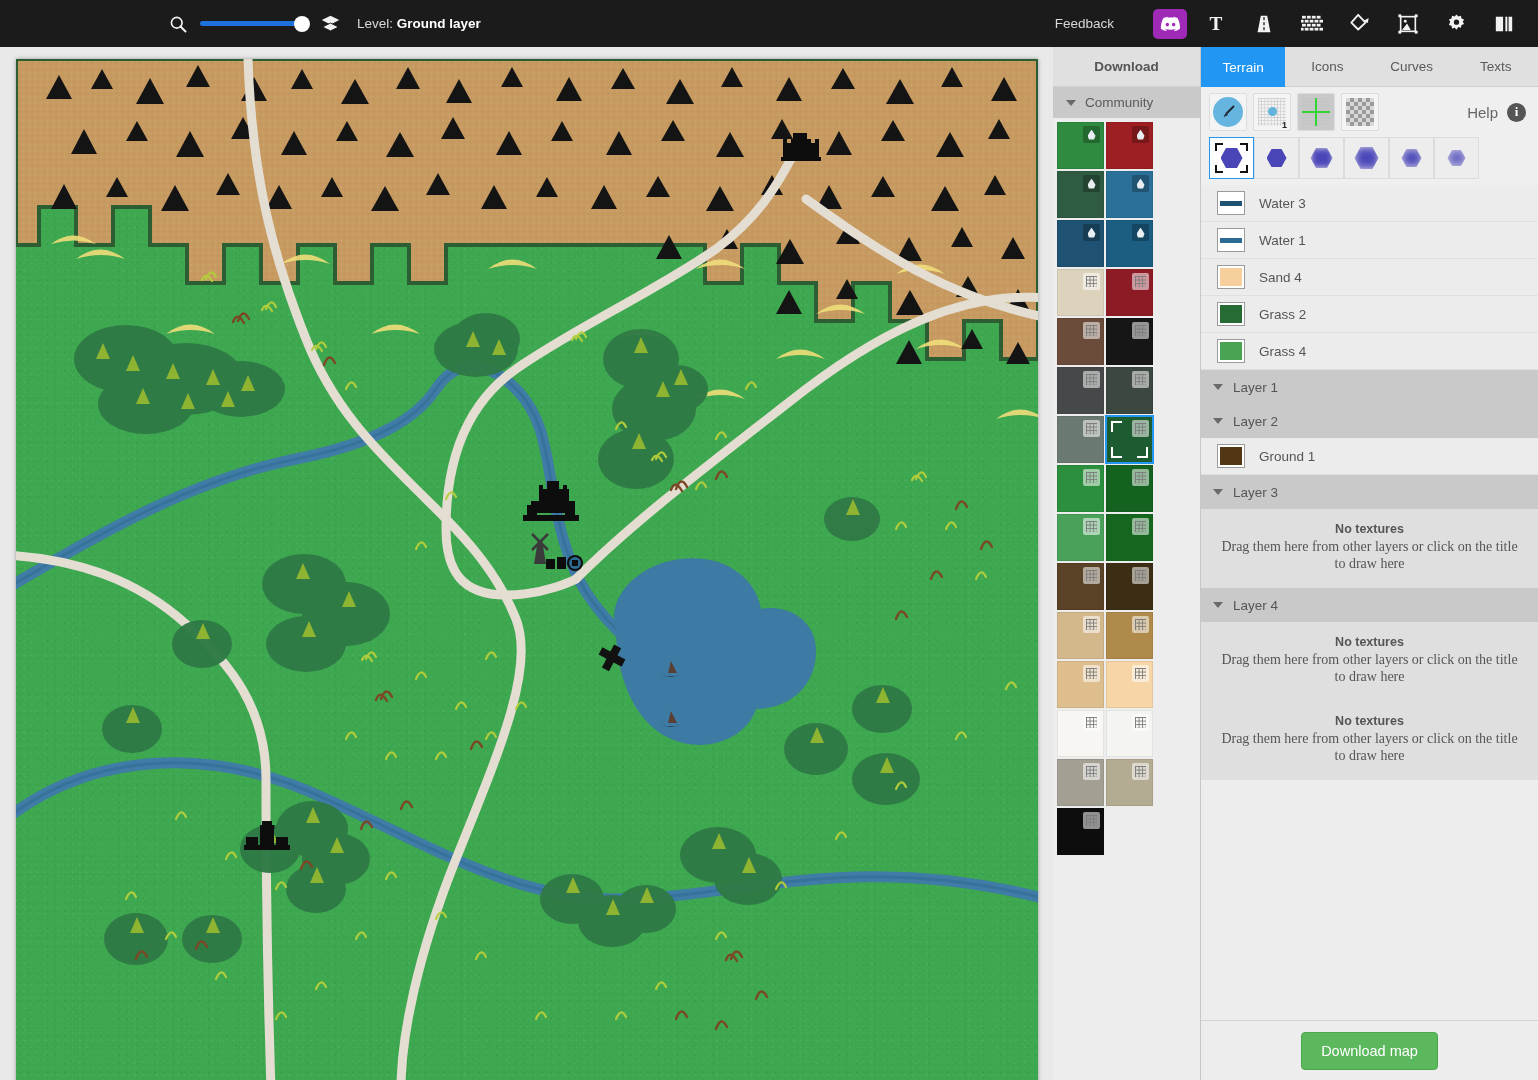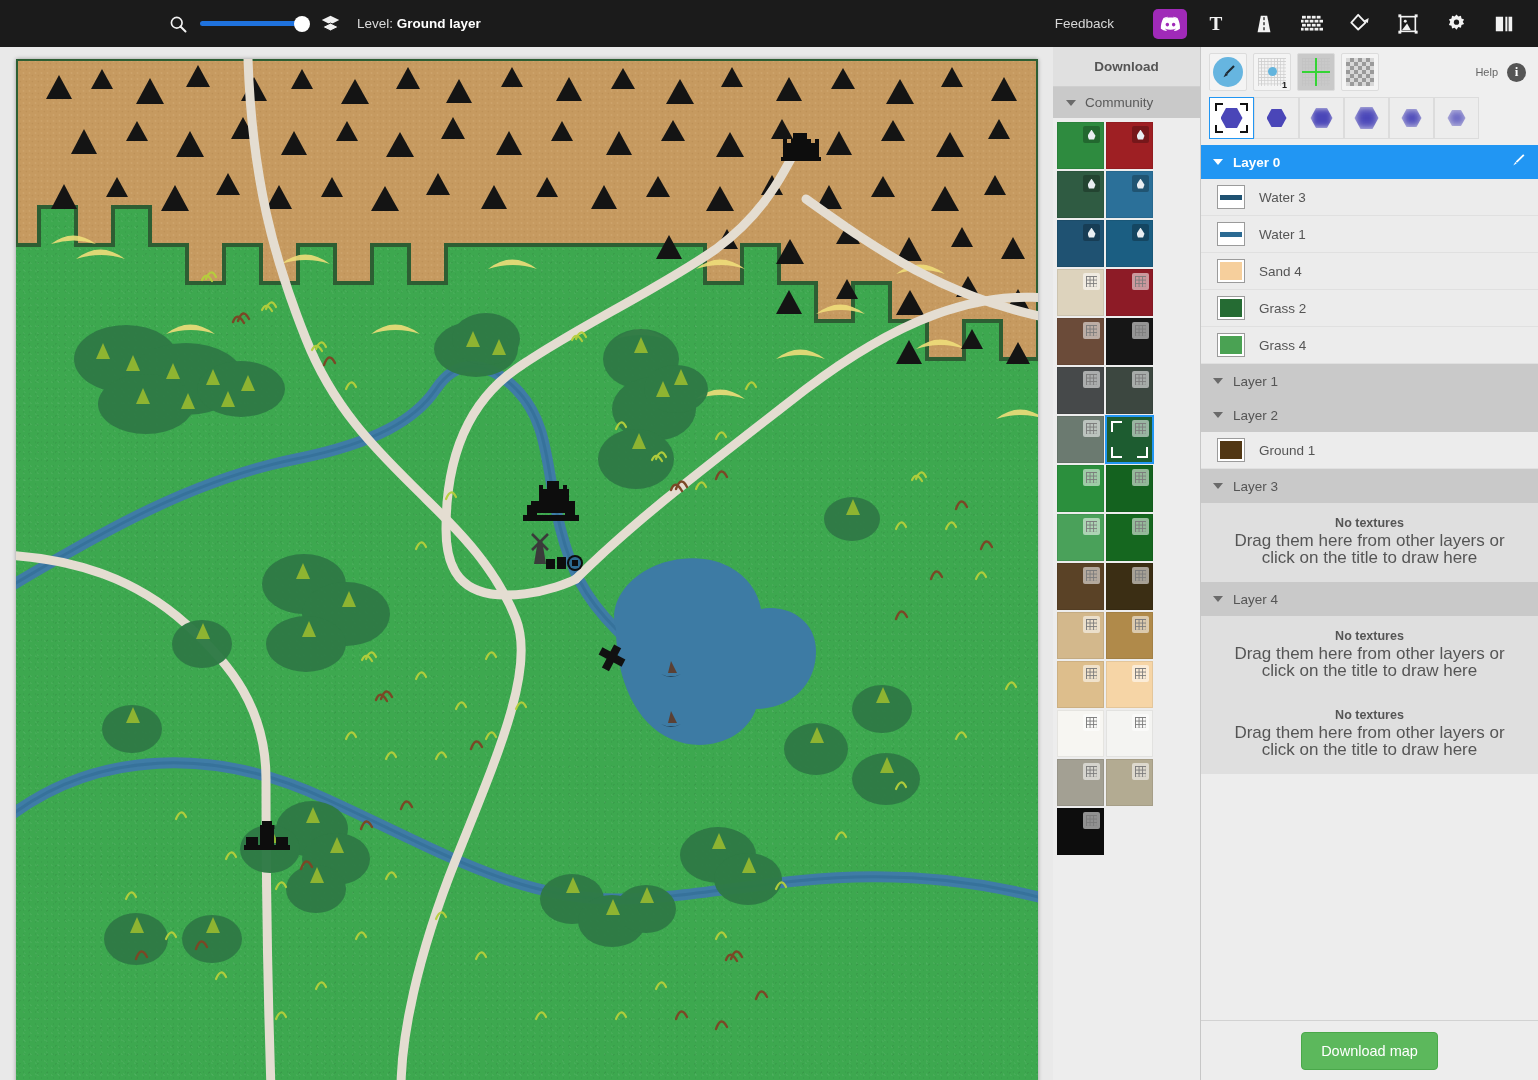--- a/index.html
+++ b/index.html
@@ -140,21 +140,21 @@
       background-size:3.2px 3.2px;position:relative;}
   .grid-cross::before,.grid-cross::after{content:"";position:absolute;background:#35d435;}
   .grid-cross::before{left:13px;top:0;width:2px;height:28px;}
   .grid-cross::after{top:13px;left:0;height:2px;width:28px;}
   .checker{width:28px;height:28px;
     background-image:
       linear-gradient(45deg,#9a9a9a 25%,transparent 25%,transparent 75%,#9a9a9a 75%),
       linear-gradient(45deg,#9a9a9a 25%,#d8d8d8 25%,#d8d8d8 75%,#9a9a9a 75%);
     background-size:8px 8px; background-position:0 0,4px 4px;}
   #help-box{ margin-left:auto; display:flex;align-items:center;gap:9px;padding-right:4px;}
-  #help-txt{ color:#666; font-size:11px; cursor:pointer;}
+  #help-txt{ color:#666; font-size:15px; cursor:pointer;}
   .info-dot{width:19px;height:19px;border-radius:50%;background:#555;color:#fff;font-size:13px;
     font-weight:bold;display:flex;align-items:center;justify-content:center;font-family:"Liberation Serif",serif;cursor:pointer;}
   #brush-row{ display:flex; padding:0 8px 6px 8px; background:#efefef; }
   .bsize{ width:45px;height:42px;border:1px solid #dcdcdc;background:#ededed;
     display:flex;align-items:center;justify-content:center;cursor:pointer;position:relative;}
   .bsize.sel{ background:#fff; border:1px solid #2196f3;}
   .hexshape{ background:#4a46b8; width:22px;height:20px;
     clip-path:polygon(25% 0,75% 0,100% 50%,75% 100%,25% 100%,0 50%); }
   .bcorner{position:absolute;width:8px;height:8px;}
   .bcorner.tl{left:5px;top:5px;border-left:2px solid #111;border-top:2px solid #111;}
@@ -175,21 +175,21 @@
     background:#ececec; border-bottom:1px solid #e0e0e0; color:#555; font-size:13.5px;
     cursor:pointer;
   }
   .tex-chip{ width:28px;height:24px; border:1px solid #9b9b9b; background:#fff;
     display:flex;align-items:center;justify-content:center;}
   .tex-chip .bar{ width:22px;height:5px; }
   .tex-chip.fill{ padding:2px; }
   .tex-chip .fillbox{ width:100%;height:100%; }
   .empty-msg{ background:#dfdfdf; padding:13px 16px 16px; text-align:center; color:#555; }
   .empty-msg .t{ font-weight:bold; font-size:12.5px; margin-bottom:2px;}
-  .empty-msg .s{ font-size:17px; line-height:17px;}
+  .empty-msg .s{ font-size:14px; line-height:17px;font-family:Liberation Serif, serif;}
   #dl-bar{
     height:60px; border-top:1px solid #d2d2d2; background:#ededed;
     display:flex; align-items:center; justify-content:center;
   }
   #dl-btn{
     background:#5cb85c; color:#fff; font-size:14.5px; border:1px solid #4aa84a;
     border-radius:4px; padding:10px 19px; cursor:pointer;
   }
 </style>
 </head>
@@ -763,20 +763,26 @@
       <div class="swatch" style="background: rgb(179, 171, 146);">
         <span class="sw-badge grid"></span>
       </div>
       <div class="swatch" style="background: rgb(13, 13, 13);">
         <span class="sw-badge grid"></span>
       </div>
     </div>
 </div>
 
 <div id="right-panel">
+  <div id="tabs">
+      <div class="tab active">Terrain</div>
+      <div class="tab">Icons</div>
+      <div class="tab">Curves</div>
+      <div class="tab">Texts</div>
+    </div>
 
   <div id="tools-row">
     <div class="tool">
       <span class="brush-circle">
         <svg width="18" height="18" viewBox="0 0 24 24">
             <path d="M19 3 L9 13 l2 2 L21 5 z" fill="#1f2a33"></path>
             <path d="M9 13 l-3 6 l6 -3 z" fill="#1f2a33"></path>
           </svg>
       </span>
     </div>
@@ -817,28 +823,20 @@
       </div>
       <div class="bsize">
         <span class="hexshape" style="width: 20px; height: 18px; filter: blur(5px);"></span>
       </div>
       <div class="bsize">
         <span class="hexshape" style="width: 18px; height: 16px; filter: blur(6px);"></span>
       </div>
     </div>
 
   <div id="layers">
-      <div class="layer-head active">
-        <span class="caret"></span>
-        <span>Layer 0</span>
-        <span class="pen"><svg width="17" height="17" viewBox="0 0 24 24">
-            <path d="M20 3 L9.5 13.5 l1.8 1.8 L21.8 4.8 z" fill="#fff"></path>
-            <path d="M9 14 l-3 5 l5 -3 z" fill="#fff"></path>
-          </svg></span>
-      </div>
       <div class="tex-row">
         <span class="tex-chip">
           <span class="bar" style="background: rgb(31, 82, 114);"></span>
         </span>
         <span>Water 3</span>
       </div>
       <div class="tex-row">
         <span class="tex-chip">
           <span class="bar" style="background: rgb(43, 106, 147);"></span>
         </span>

